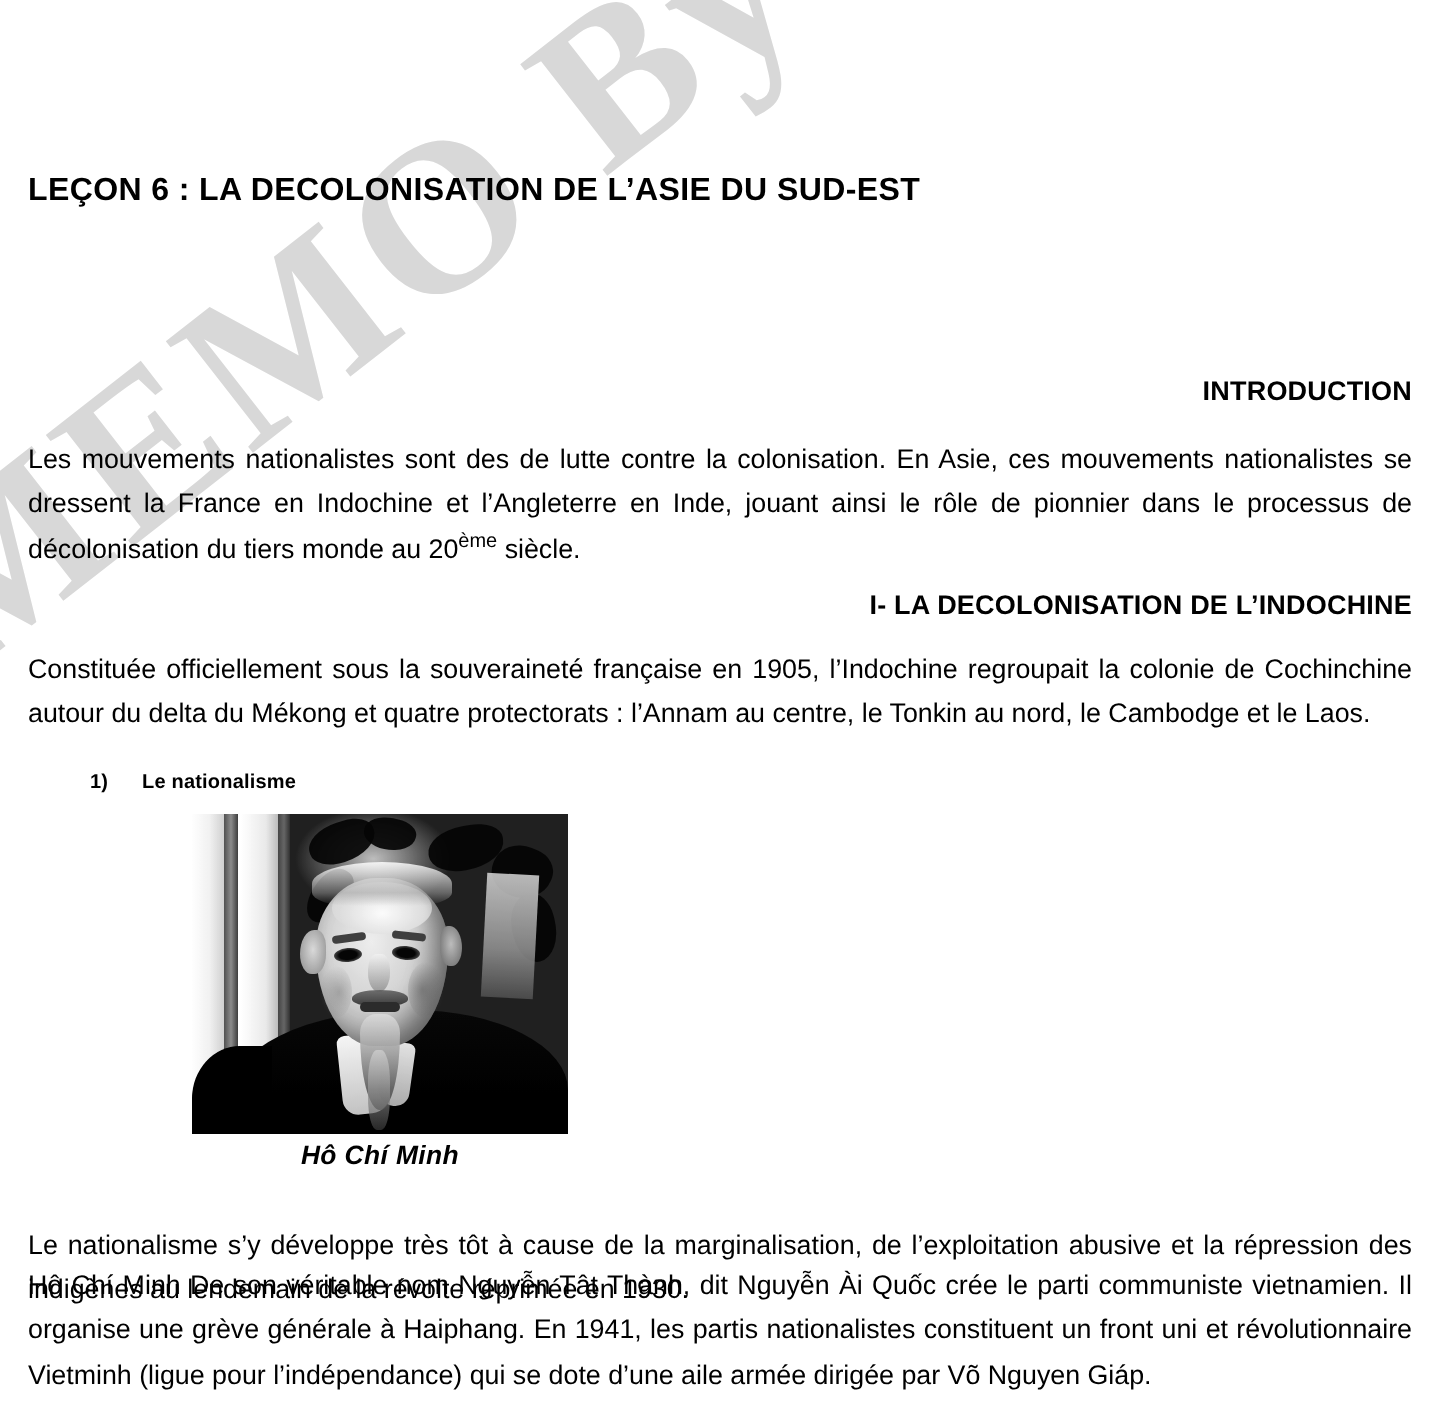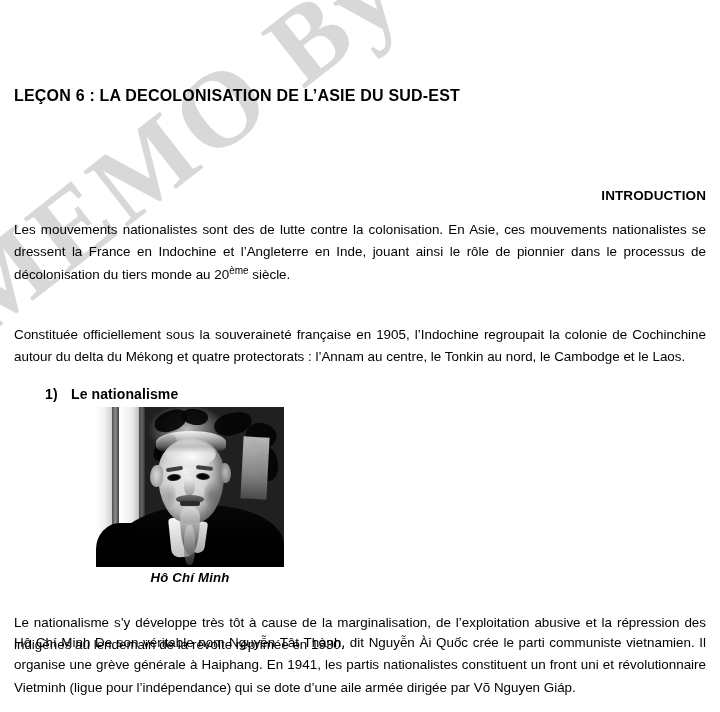--- a/index.html
+++ b/index.html
@@ -92,21 +92,21 @@
   }
   sup.ordinal {
     font-size: 10px;
     vertical-align: super;
     line-height: 0;
   }
 
   .numlist {
     position: absolute;
     left: 45px;
-    font-size: 14px;
+    font-size: 10px;
     font-weight: bold;
     letter-spacing: 0.1px;
   }
   .numlist .num {
     display: inline-block;
     width: 26px;
     font-weight: bold;
   }
 
   
@@ -304,20 +304,21 @@
 
     <div class="blk h-main" style="top:74px;">LEÇON 6 : LA DECOLONISATION DE L’ASIE DU SUD-EST</div>
 
 
     <div class="blk h-sub" style="top:188px;">INTRODUCTION</div>
 
     <div class="blk para" style="top:219px;">
       <span>Les mouvements nationalistes sont des  de lutte contre la colonisation. En Asie, ces mouvements nationalistes se dressent la France  en Indochine et l’Angleterre en Inde, jouant ainsi le rôle de pionnier dans le processus de décolonisation du tiers monde au 20</span><sup class="ordinal">ème</sup><span> siècle.</span>
     </div>
 
+    <div class="blk h-sub" style="top:295px;">I- LA DECOLONISATION DE L’INDOCHINE</div>
 
     <div class="blk para" style="top:324px;">Constituée officiellement sous la souveraineté française en 1905, l’Indochine regroupait la colonie de Cochinchine autour du delta du Mékong et quatre protectorats : l’Annam au centre, le Tonkin au nord, le Cambodge et le Laos.</div>
 
     <div class="numlist" style="top:386px;">
       <span class="num">1)</span><span>Le nationalisme</span>
     </div>
 
     <div id="photo-figure">
       <div id="photo">
         <div class="p-bg"></div>

